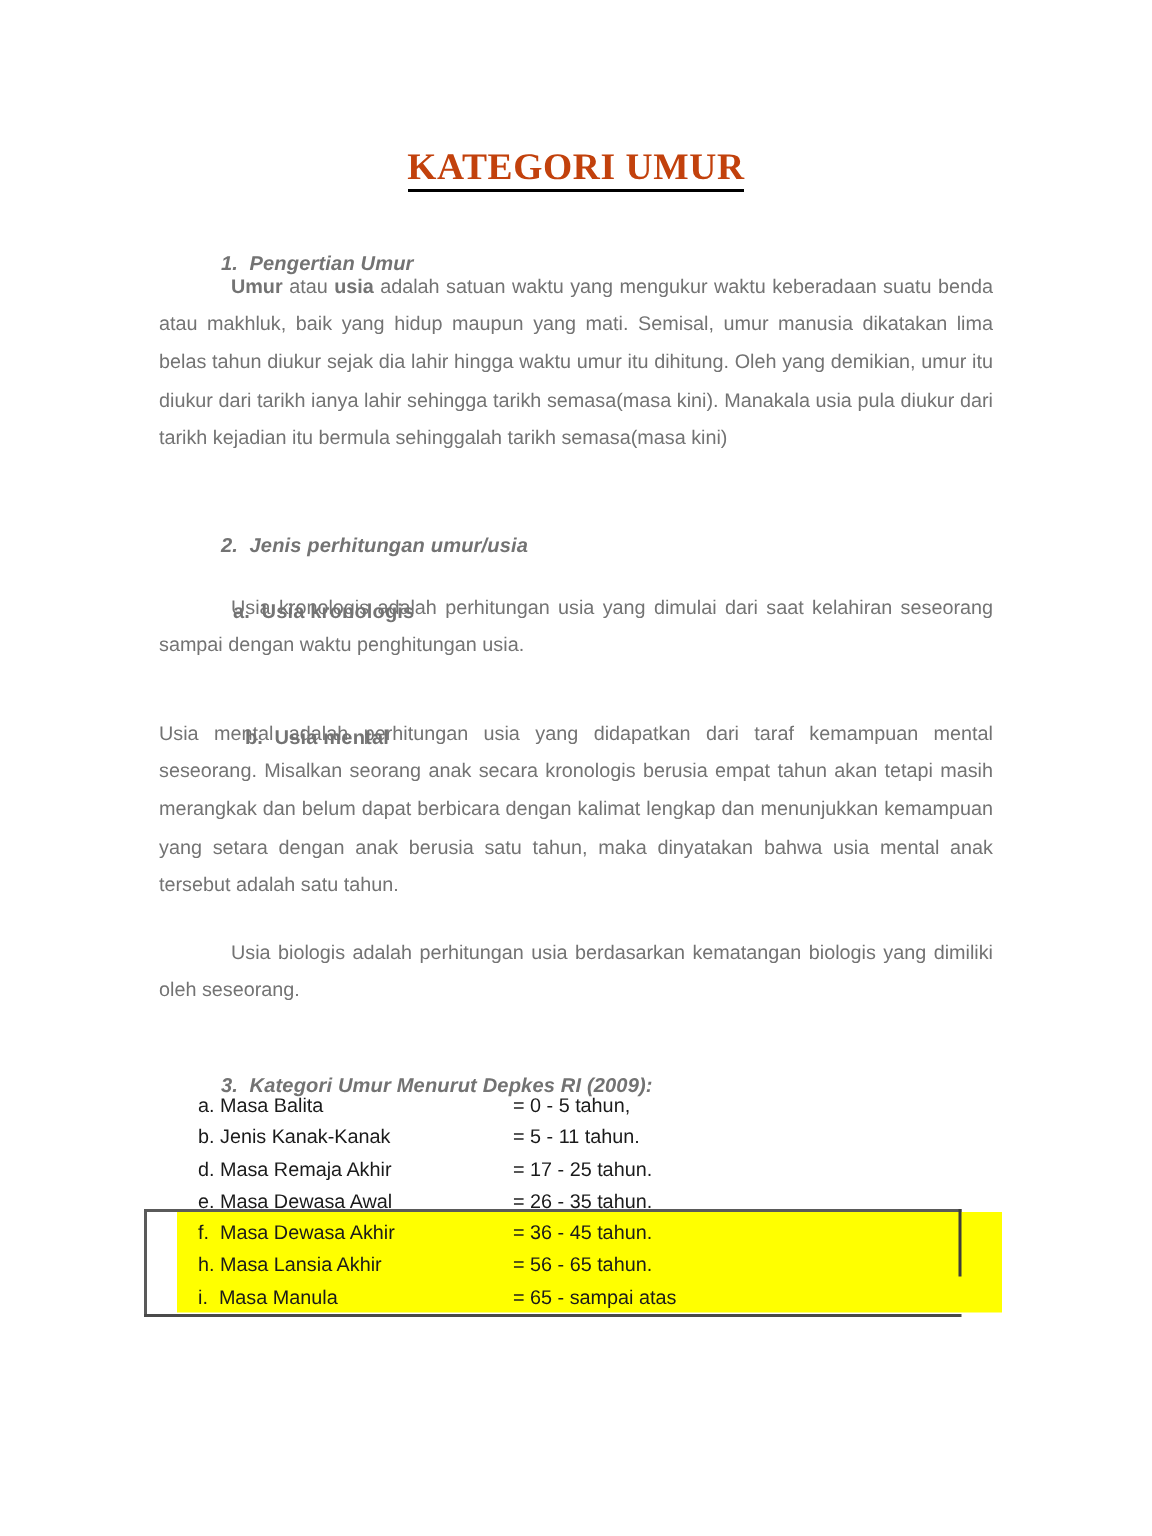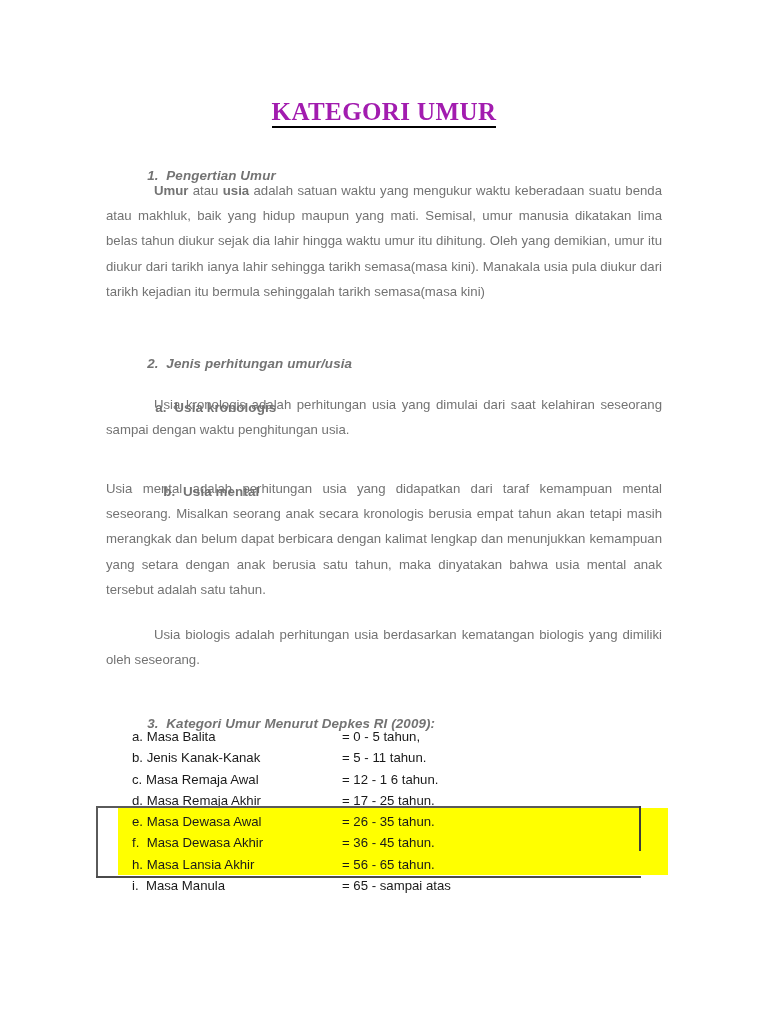--- a/index.html
+++ b/index.html
@@ -28,21 +28,21 @@
   .doc-title {
     position: absolute;
     left: 0;
     top: 98px;
     width: 768px;
     text-align: center;
     font-family: "Liberation Serif", serif;
     font-weight: bold;
     font-size: 25px;
     letter-spacing: 0.4px;
-    color: #a21caf;
+    color: #c2410c;
   }
   .doc-title span.u {
     border-bottom: 2px solid #000;
     padding-bottom: 1px;
   }
 
   
   .blk {
     position: absolute;
     font-size: 13.2px;
@@ -166,21 +166,20 @@
   <div class="hl-band"></div>
 
   <div class="box-line box-top"></div>
   <div class="box-line box-left"></div>
   <div class="box-line box-right"></div>
   <div class="box-line box-bottom"></div>
 
   <div class="cat-list" id="cat-list">
       <div class="cat-row"><span class="cat-name">a. Masa Balita</span><span class="cat-val">= 0 - 5 tahun,</span></div>
       <div class="cat-row"><span class="cat-name">b. Jenis Kanak-Kanak</span><span class="cat-val">= 5 - 11 tahun.</span></div>
-      <div class="cat-row"><span class="cat-name">c. Masa Remaja Awal</span><span class="cat-val">= 12 - 1 6 tahun.</span></div>
       <div class="cat-row"><span class="cat-name">d. Masa Remaja Akhir</span><span class="cat-val">= 17 - 25 tahun.</span></div>
       <div class="cat-row"><span class="cat-name">e. Masa Dewasa Awal</span><span class="cat-val">= 26 - 35 tahun.</span></div>
       <div class="cat-row"><span class="cat-name">f.  Masa Dewasa Akhir</span><span class="cat-val">= 36 - 45 tahun.</span></div>
       <div class="cat-row"><span class="cat-name">h. Masa Lansia Akhir</span><span class="cat-val">= 56 - 65 tahun.</span></div>
       <div class="cat-row"><span class="cat-name">i.  Masa Manula</span><span class="cat-val">= 65 - sampai atas</span></div>
     </div>
 
 </div>
 
 </body></html>

